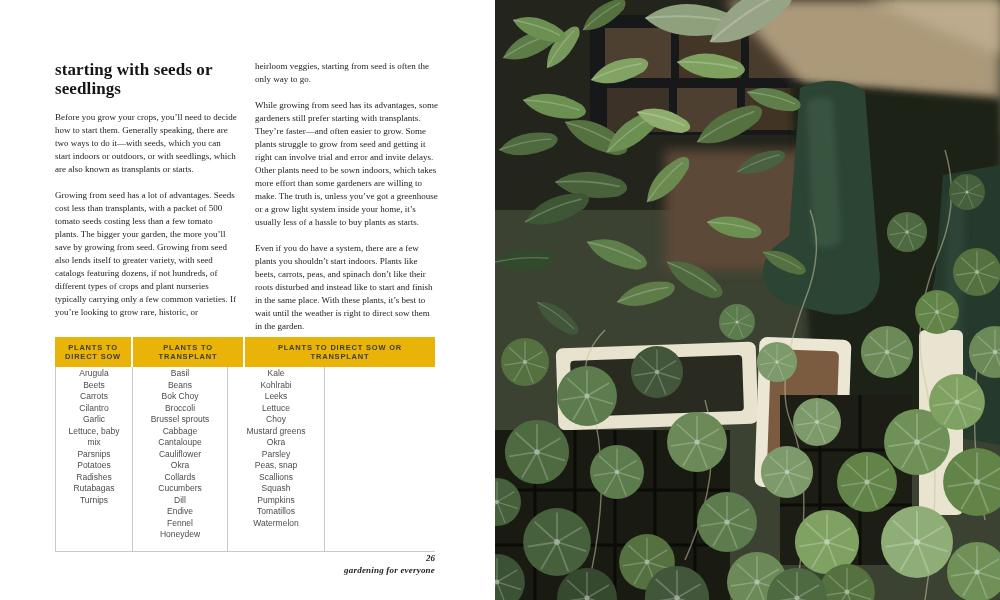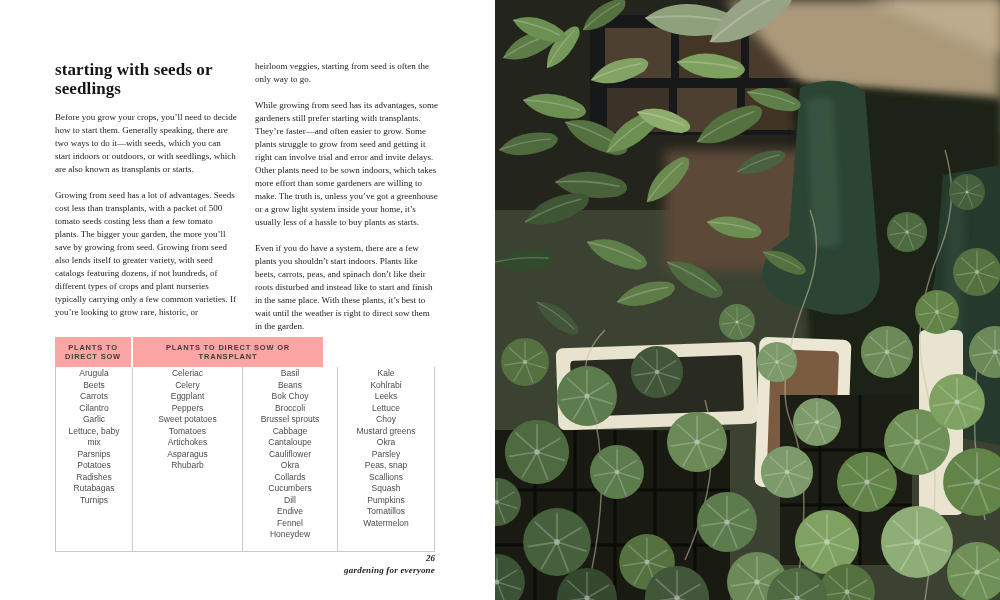--- a/index.html
+++ b/index.html
@@ -9,21 +9,21 @@
   
   .page { width:495px; height:600px; background:#ffffff; position:relative; padding:60px 60px 0 55px; color:#1c1c1c; }
   .page-title { font-size:17px; line-height:19px; font-weight:bold; letter-spacing:.1px; width:200px; margin-bottom:13px; color:#151515; }
   .columns { display:flex; gap:17px; position:absolute; left:55px; top:60px; width:383px; height:276px; }
   .tcol { width:183px; font-size:9px; line-height:13px; }
   .tcol-1 .page-title { margin-bottom:13px; }
   .tcol p { margin-bottom:13px; text-align:left; color:#222; }
 
   .plant-table { position:absolute; left:55px; top:337px; width:380px; }
   .thead { display:flex; gap:2px; background:#fff; }
-  .th { background:#fca5a5; color:#3b3f36; font-family:"Liberation Sans", sans-serif;
+  .th { background:#eab308; color:#3b3f36; font-family:"Liberation Sans", sans-serif;
         font-size:7.5px; font-weight:bold; letter-spacing:.8px; text-transform:uppercase;
         display:flex; align-items:center; justify-content:center; text-align:center;
         height:30px; line-height:9px; padding:2px 4px; }
   .th-1 { width:76px; } .th-2 { width:110px; } .th-3 { width:190px; }
   .tbody { display:flex; border-bottom:1px solid #c9c9c9; }
   .tb { border-left:1px solid #c9c9c9; min-height:178px; padding:1px 4px 10px 4px;
         font-family:"Liberation Sans", sans-serif; font-size:8.5px; line-height:11.5px;
         color:#4c4c4c; text-align:center; }
   .tb:last-child { border-right:1px solid #c9c9c9; }
   .tb-1 { width:77px; } .tb-2 { width:110px; } .tb-3 { width:95px; } .tb-4 { width:98px; }
@@ -53,46 +53,36 @@
       <div class="tcol tcol-2">
         <p>heirloom veggies, starting from seed is often the only way to go.</p>
         <p>While growing from seed has its advantages, some gardeners still prefer starting with transplants. They’re faster—and often easier to grow. Some plants struggle to grow from seed and getting it right can involve trial and error and invite delays. Other plants need to be sown indoors, which takes more effort than some gardeners are willing to make. The truth is, unless you’ve got a greenhouse or a grow light system inside your home, it’s usually less of a hassle to buy plants as starts.</p>
         <p>Even if you do have a system, there are a few plants you shouldn’t start indoors. Plants like beets, carrots, peas, and spinach don’t like their roots disturbed and instead like to start and finish in the same place. With these plants, it’s best to wait until the weather is right to direct sow them in the garden.</p>
       </div>
     </div>
 
     <div class="plant-table">
       <div class="thead">
         <div class="th th-1">PLANTS TO DIRECT SOW</div>
+        <div class="th th-2">PLANTS TO TRANSPLANT</div>
         <div class="th th-3">PLANTS TO DIRECT SOW OR TRANSPLANT</div>
       </div>
       <div class="tbody">
         <div class="tb tb-1">
             <div class="plant">Arugula</div>
             <div class="plant">Beets</div>
             <div class="plant">Carrots</div>
             <div class="plant">Cilantro</div>
             <div class="plant">Garlic</div>
             <div class="plant">Lettuce, baby mix</div>
             <div class="plant">Parsnips</div>
             <div class="plant">Potatoes</div>
             <div class="plant">Radishes</div>
             <div class="plant">Rutabagas</div>
             <div class="plant">Turnips</div>
-          </div>
-        <div class="tb tb-2">
-            <div class="plant">Celeriac</div>
-            <div class="plant">Celery</div>
-            <div class="plant">Eggplant</div>
-            <div class="plant">Peppers</div>
-            <div class="plant">Sweet potatoes</div>
-            <div class="plant">Tomatoes</div>
-            <div class="plant">Artichokes</div>
-            <div class="plant">Asparagus</div>
-            <div class="plant">Rhubarb</div>
           </div>
         <div class="tb tb-3">
             <div class="plant">Basil</div>
             <div class="plant">Beans</div>
             <div class="plant">Bok Choy</div>
             <div class="plant">Broccoli</div>
             <div class="plant">Brussel sprouts</div>
             <div class="plant">Cabbage</div>
             <div class="plant">Cantaloupe</div>
             <div class="plant">Cauliflower</div>

